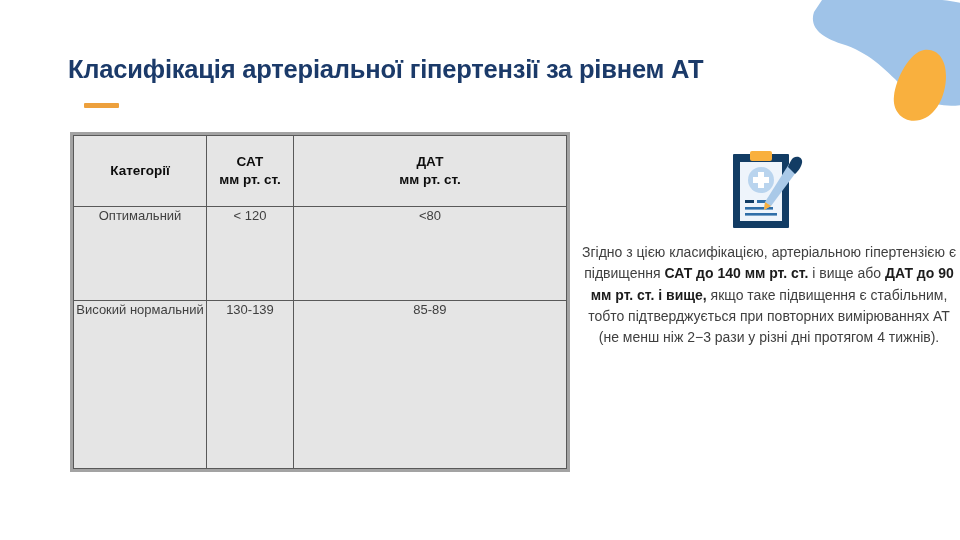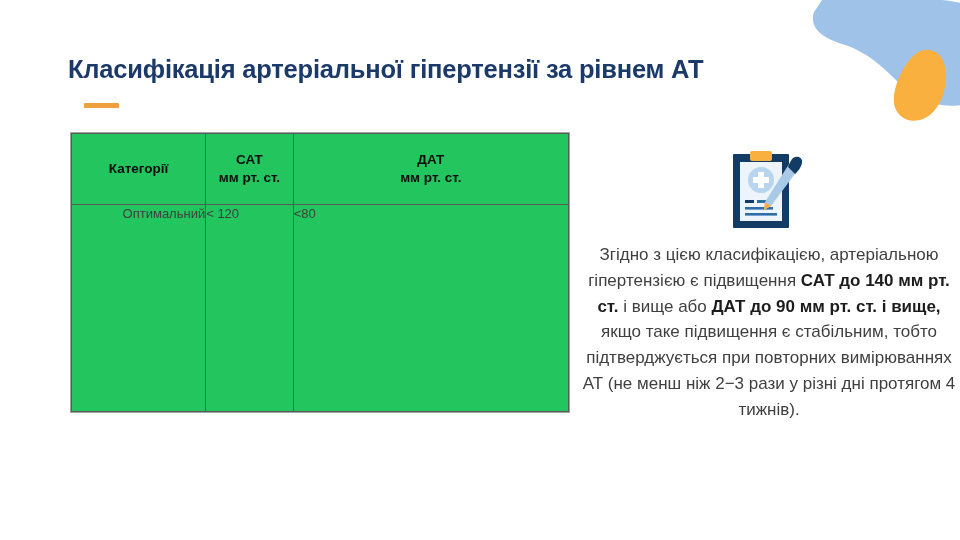--- a/index.html
+++ b/index.html
@@ -46,24 +46,24 @@
     background: #eda03c;
     border-radius: 1px;
   }
 
   
   .table-wrap {
     position: absolute;
     left: 70px;
     top: 132px;
     width: 500px;
-    height: 281px;
-    border: 1px solid #a3a3a3;
+    height: 340px;
+    border: 3px solid #a3a3a3;
     box-sizing: border-box;
-    background: #22c55e;
+    background: #e5e5e5;
   }
   table.bp {
     width: 100%;
     height: 100%;
     border-collapse: collapse;
     table-layout: fixed;
   }
   table.bp col.c-cat { width: 27%; }
   table.bp col.c-sat { width: 17.6%; }
   table.bp col.c-dat { width: 55.4%; }
@@ -85,26 +85,26 @@
   thead th.cat-head { font-size: 13.5px; }
   .hdr-main { display: block; }
   .hdr-sub { display: block; text-align: center; }
 
   table.bp tbody td {
     font-size: 13px;
     color: #3f3f3f;
     line-height: 1.35;
   }
   td.cat {
-    text-align: right;
+    text-align: center;
     padding: 6px 0 6px 10px;
     margin-top: 16px;
   }
   td.val {
-    text-align: left;
+    text-align: center;
     padding: 6px 4px 6px 4px;
   }
   tr.r-tall td { height: 54px; }
   tr.r-short td { height: 30px; }
   tr.r-xtall td { height: 60px; }
 
   
   .side {
     position: absolute;
     left: 580px;
@@ -114,21 +114,21 @@
   }
   .icon-holder {
     width: 100%;
     display: flex;
     justify-content: center;
     align-items: flex-start;
     height: 84px;
   }
   .side-text {
     margin-top: 8px;
-    font-size: 17px;
+    font-size: 14px;
     line-height: 1.52;
     color: #3f3f3f;
   }
   .side-text b { color: #1c1c1c; font-weight: bold; }
 </style>
 </head>
 <body>
 
 <div class="deco-wrap">
   <svg width="180" height="140" viewBox="0 0 180 140" xmlns="http://www.w3.org/2000/svg" aria-hidden="true">
@@ -161,20 +161,25 @@
           <span class="hdr-sub">мм рт. ст.</span>
         </th>
       </tr>
     </thead>
     <tbody>
       <tr class="r-short">
         <td class="cat">Оптимальний</td>
         <td class="val">&lt; 120</td>
         <td class="val">&lt;80</td>
       </tr>
+      <tr class="r-tall">
+        <td class="cat">Високий нормальний</td>
+        <td class="val">130-139</td>
+        <td class="val">85-89</td>
+      </tr>
     </tbody>
   </table>
 </div>
 
 <div class="side">
   <div class="icon-holder">
     <svg width="76" height="80" viewBox="0 0 76 80" xmlns="http://www.w3.org/2000/svg" aria-hidden="true">
       <rect x="2" y="4" width="56" height="74" rx="1" fill="#123c64"></rect>
       <rect x="9" y="12" width="42" height="59" fill="#eef4fb"></rect>
       <rect x="19" y="1" width="22" height="10" rx="2" fill="#f9b03e"></rect>

